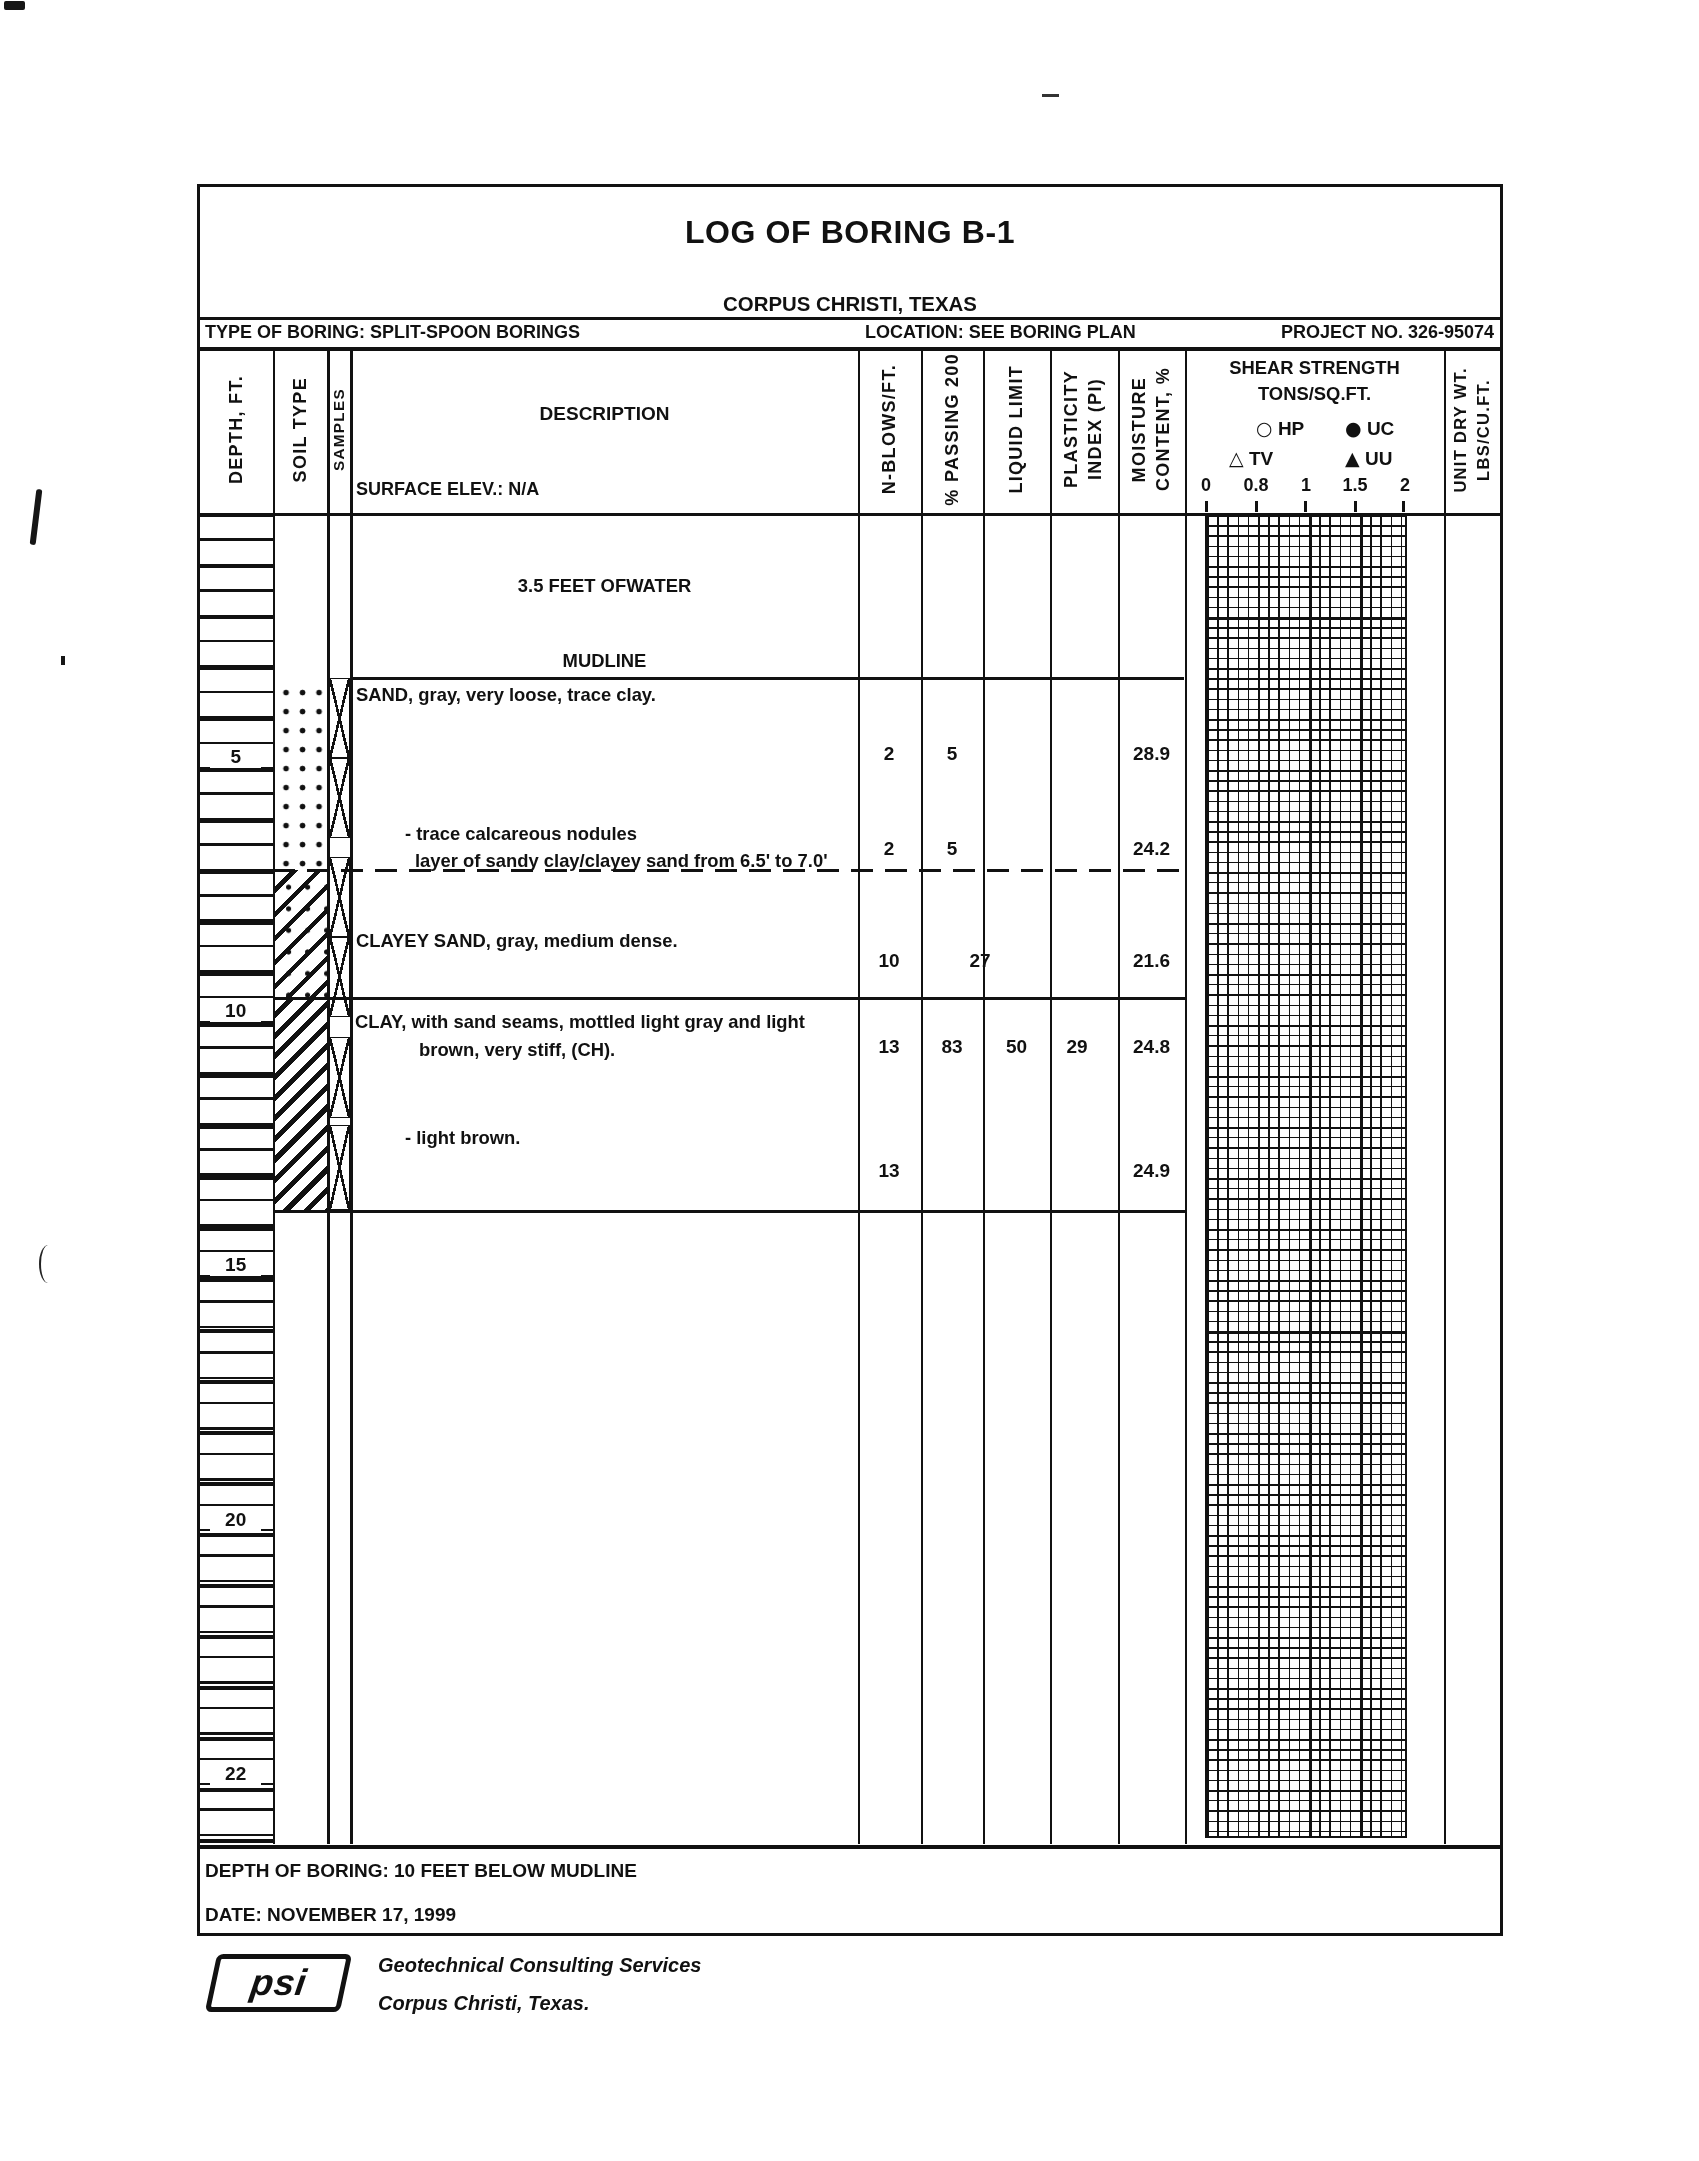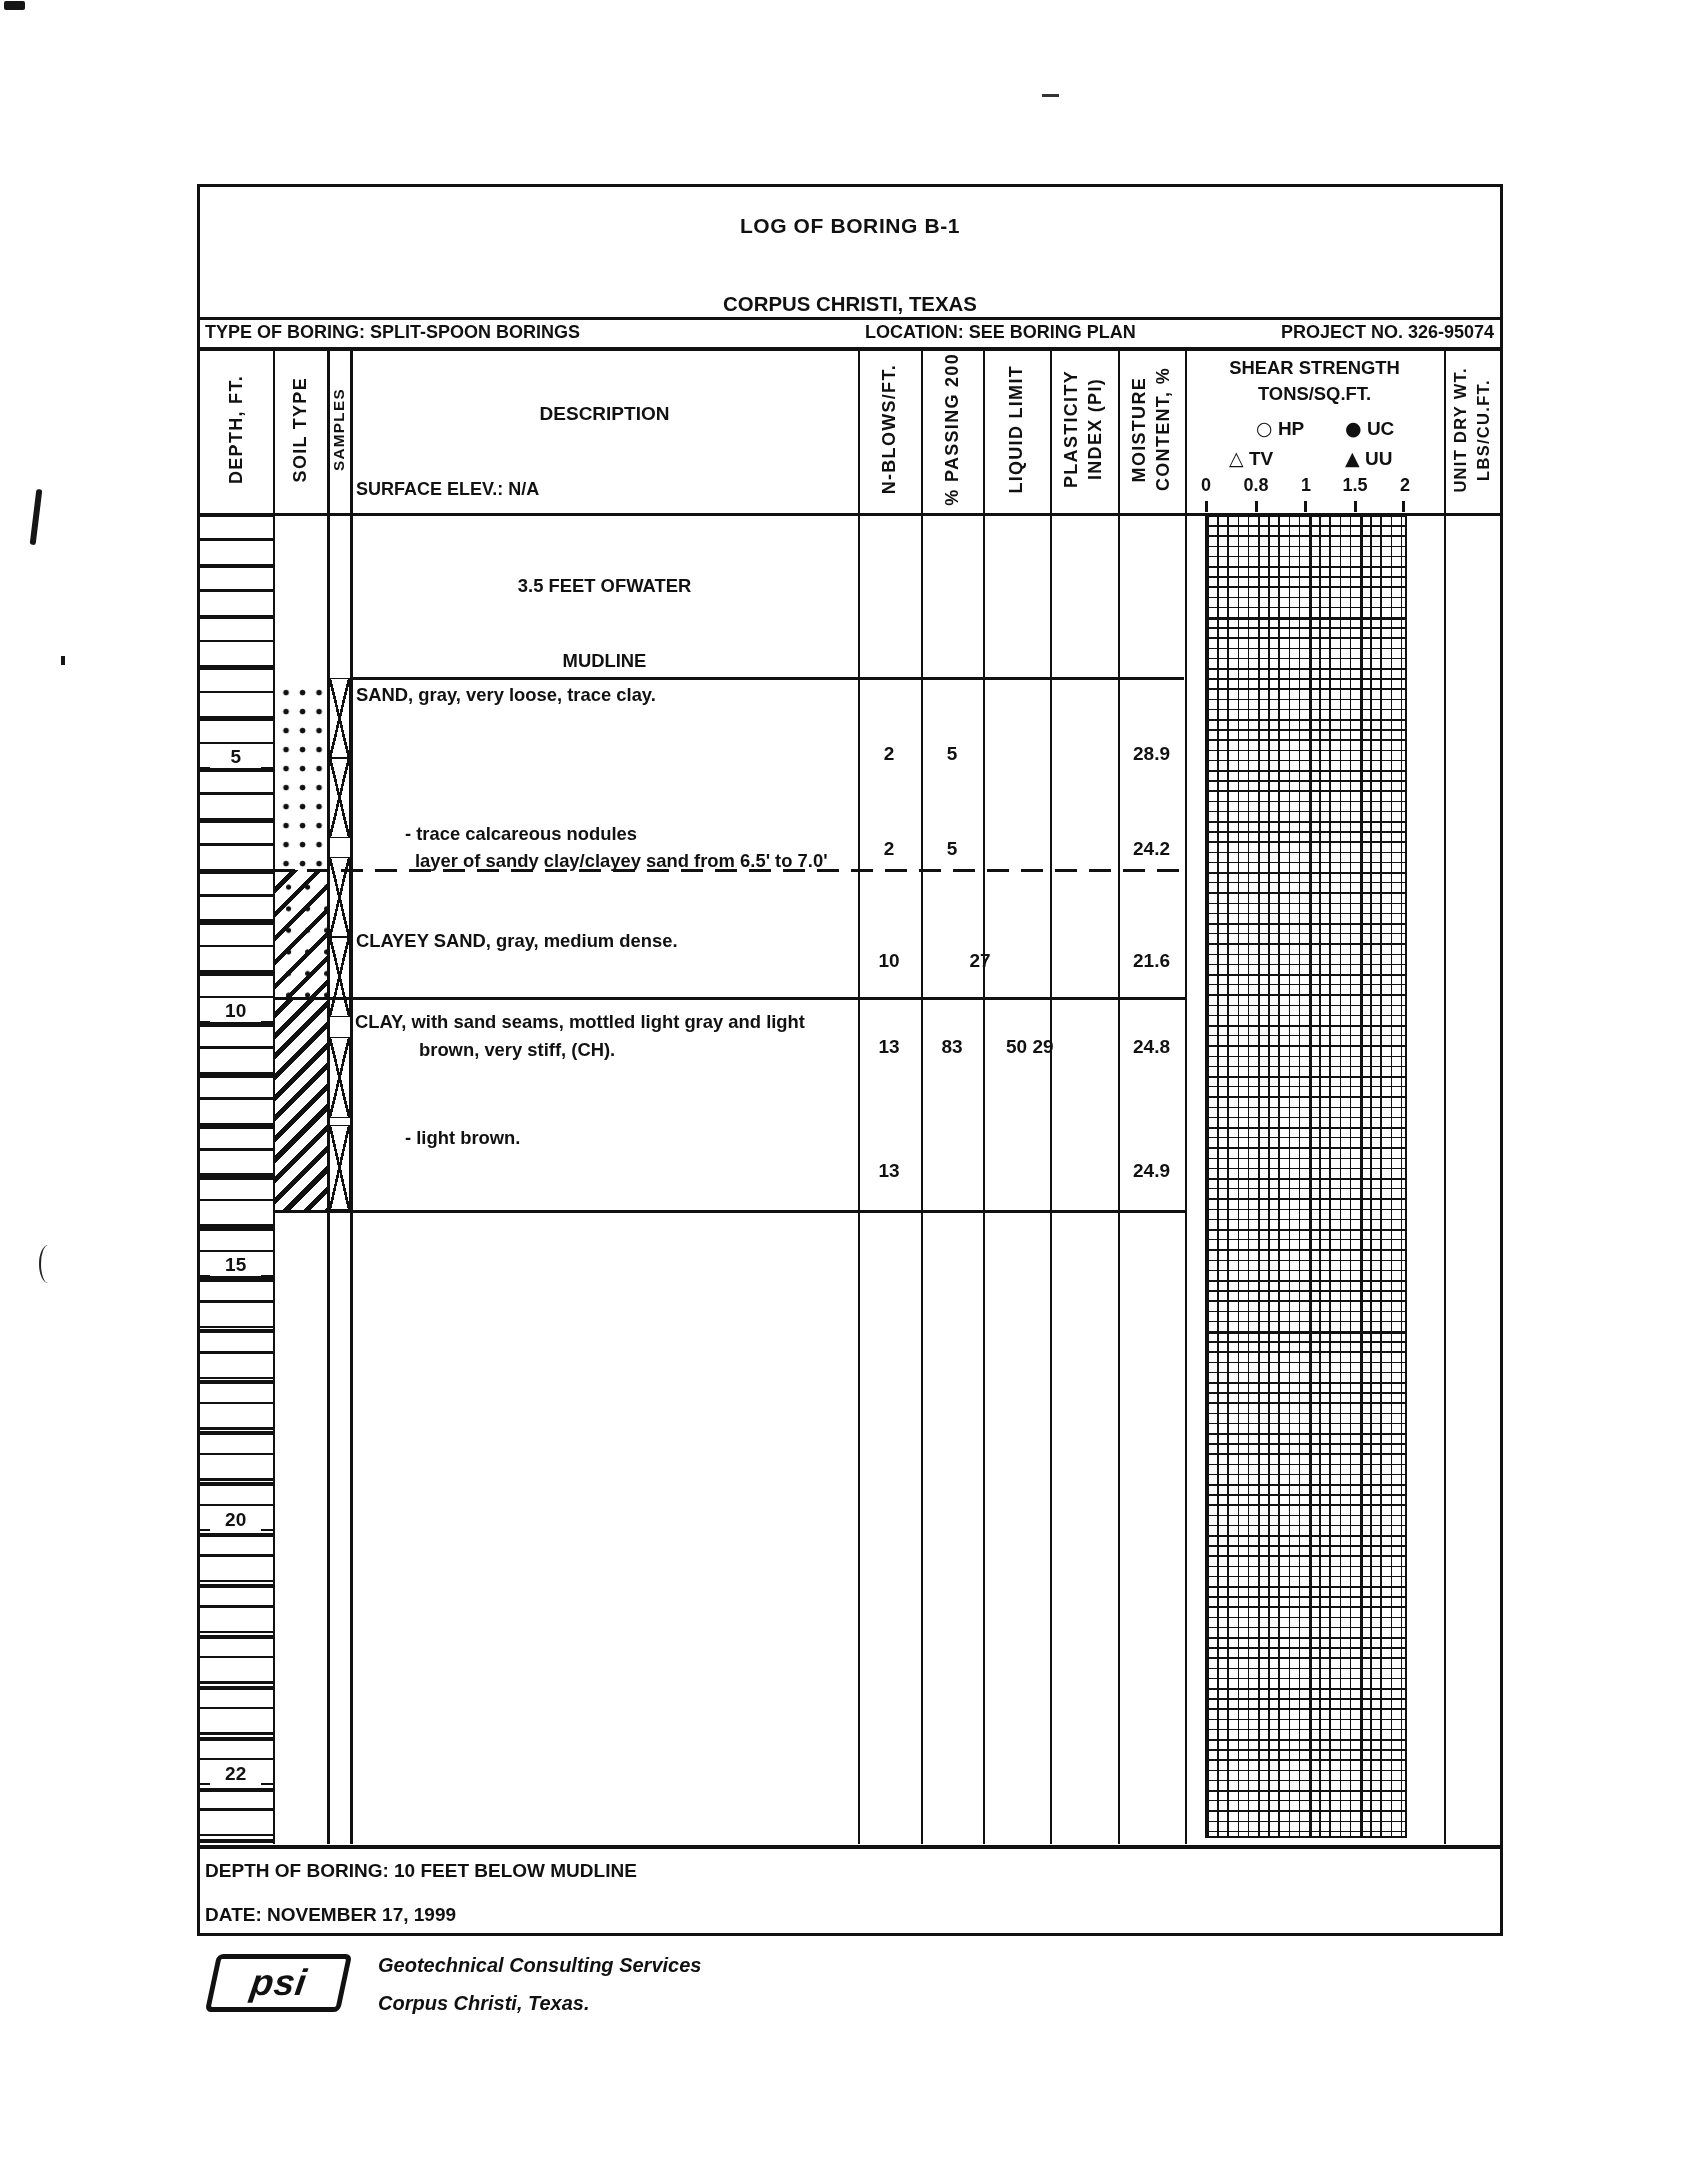--- a/index.html
+++ b/index.html
@@ -7,21 +7,21 @@
         font-family:"Liberation Sans", sans-serif;color:#111;overflow:hidden;}
   .abs{position:absolute;}
   .ctr{text-align:center;}
   .b{font-weight:bold;}
   
   .table{position:absolute;left:197px;top:184px;width:1300px;height:1746px;
          border:3.8px solid #111;background:#fff;}
   .hline{position:absolute;left:0;width:100%;background:#111;}
   .vline{position:absolute;top:160px;height:1497px;background:#111;}
   
-  .title{left:0;top:27px;width:100%;font-size:21px;letter-spacing:0.6px;}
+  .title{left:0;top:27px;width:100%;font-size:32px;letter-spacing:0.6px;}
   .sub1{left:0;top:74px;width:100%;font-size:20.4px;}
   .sub2{left:0;top:106px;width:100%;font-size:20.4px;}
   .info{top:135px;font-size:18px;}
   .vhdr{display:flex;align-items:center;justify-content:center;gap:3.8px;}
   .vtext{writing-mode:vertical-rl;transform:rotate(180deg);
          font-size:18px;font-weight:bold;letter-spacing:1.3px;white-space:nowrap;}
   
   .ladder{left:0;top:326px;width:73px;height:1332px;
     background-image:
       repeating-linear-gradient(to bottom,#111 0 3.8px,transparent 3.8px 51px),
@@ -210,21 +210,21 @@
     <div class="abs val" style="left:721px;top:651px;width:62px;">5</div>
     <div class="abs val" style="left:918px;top:651px;width:67px;">24.2</div>
 
     <div class="abs val" style="left:658px;top:763px;width:62px;">10</div>
     <div class="abs val" style="left:721px;top:763px;width:62px;padding-left:28px;">27</div>
     <div class="abs val" style="left:918px;top:763px;width:67px;">21.6</div>
 
     <div class="abs val" style="left:658px;top:849px;width:62px;">13</div>
     <div class="abs val" style="left:721px;top:849px;width:62px;">83</div>
     <div class="abs val" style="left:783px;top:849px;width:67px;">50</div>
-    <div class="abs val" style="left:816px;top:849px;width:54px;text-align:center;">29</div>
+    <div class="abs val" style="left:850px;top:849px;width:54px;text-align:center;">29</div>
     <div class="abs val" style="left:918px;top:849px;width:67px;">24.8</div>
 
     <div class="abs val" style="left:658px;top:973px;width:62px;">13</div>
     <div class="abs val" style="left:918px;top:973px;width:67px;">24.9</div>
 
     <div class="abs grid"></div>
 
     <div class="hline" style="top:1658px;height:3.8px;"></div>
     <div class="abs foot" style="left:5.1px;top:1673px;">DEPTH OF BORING:  10 FEET BELOW MUDLINE</div>
     <div class="abs foot" style="left:5.1px;top:1717px;">DATE: NOVEMBER 17, 1999</div>

